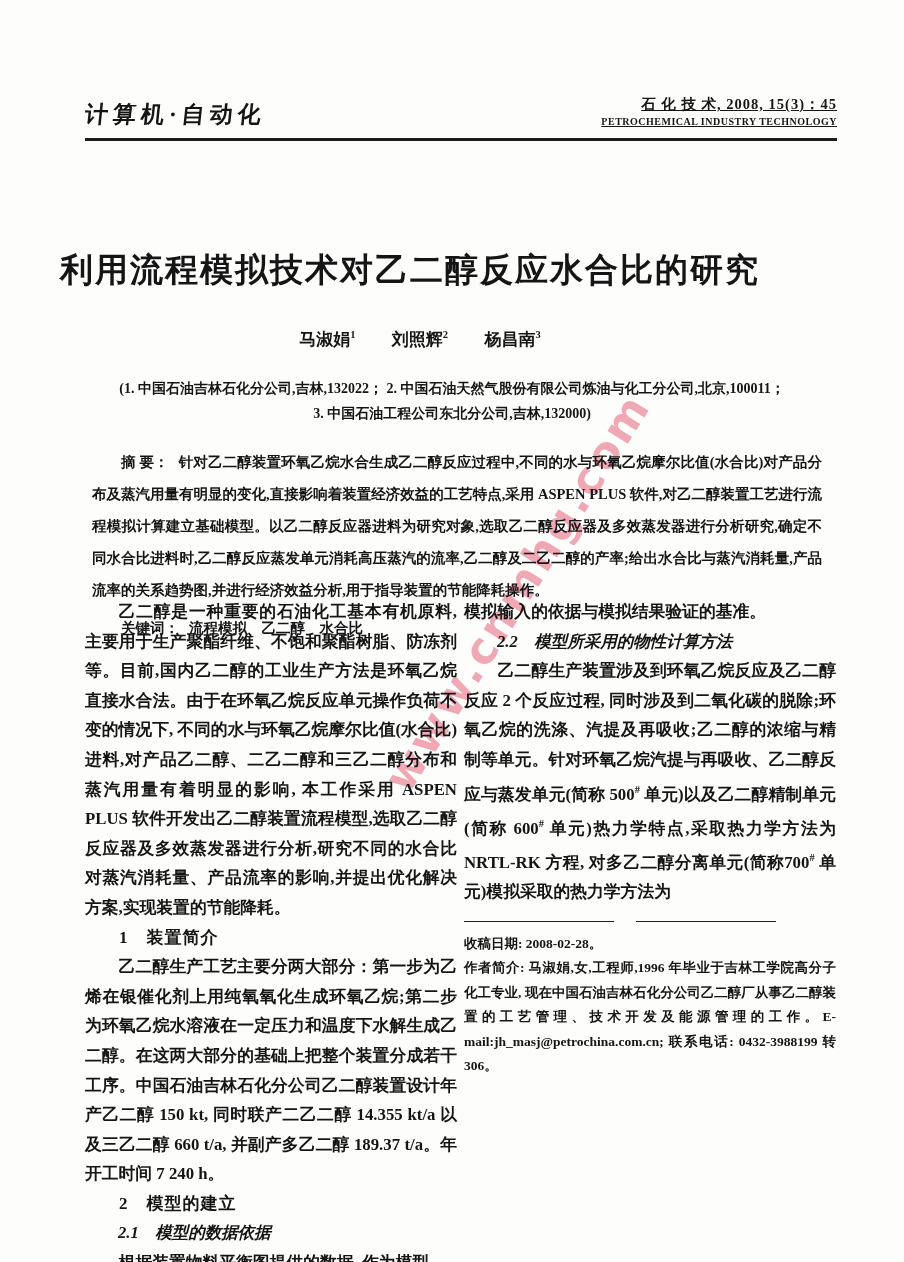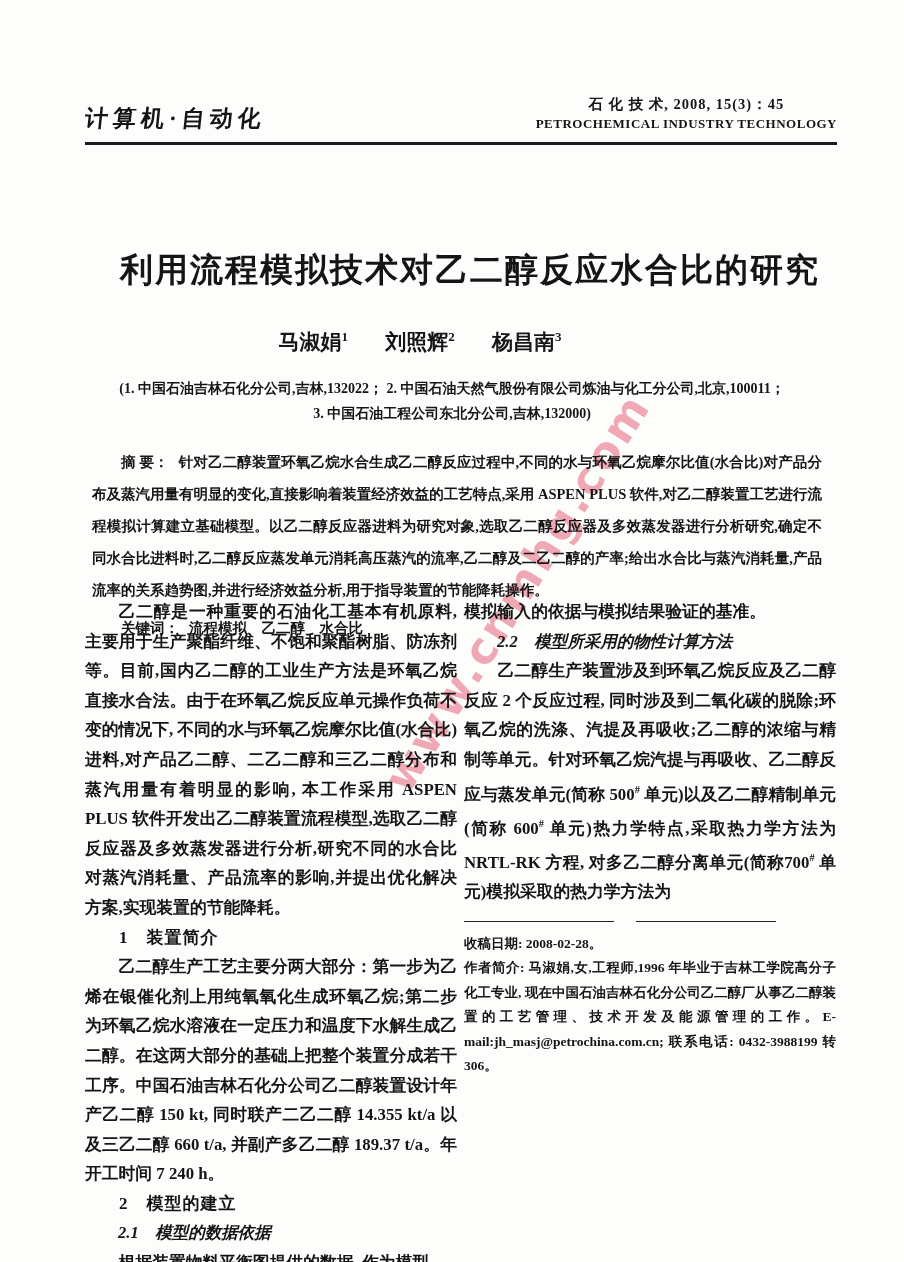--- a/index.html
+++ b/index.html
@@ -16,31 +16,31 @@
   .header{
     position:absolute;left:85px;top:94px;width:752px;
     display:flex;justify-content:space-between;align-items:flex-end;
     border-bottom:3px solid #1c1c1c;
     padding-bottom:8px;
   }
   .section-label{
     font-size:23px;font-weight:bold;letter-spacing:5px;
     transform:skewX(-6deg);
   }
-  .journal-block{text-align:center;line-height:1.45;}
+  .journal-block{text-align:right;line-height:1.45;text-decoration:underline;}
   .journal-cn{font-size:14.5px;font-weight:bold;letter-spacing:1px;}
-  .journal-en{font-size:13px;font-weight:bold;letter-spacing:0.5px;}
+  .journal-en{font-size:10px;font-weight:bold;letter-spacing:0.5px;}
   
   .paper-title{
     position:absolute;left:0;top:248px;width:820px;
-    text-align:right;font-size:33px;font-weight:bold;letter-spacing:2px;
+    text-align:center;font-size:33px;font-weight:bold;letter-spacing:2px;
   }
   .authors-line{
     position:absolute;left:0;top:328px;width:840px;
-    text-align:center;font-size:21px;font-weight:bold;
+    text-align:center;font-size:17px;font-weight:bold;
   }
   .author{margin:0 16px;}
   sup{font-size:0.62em;vertical-align:super;line-height:0;}
   .affiliations{
     position:absolute;left:0;top:376px;width:904px;
     text-align:center;font-size:14px;font-weight:600;line-height:25px;
   }
   
   .abstract{
     position:absolute;left:92px;top:446px;width:730px;

